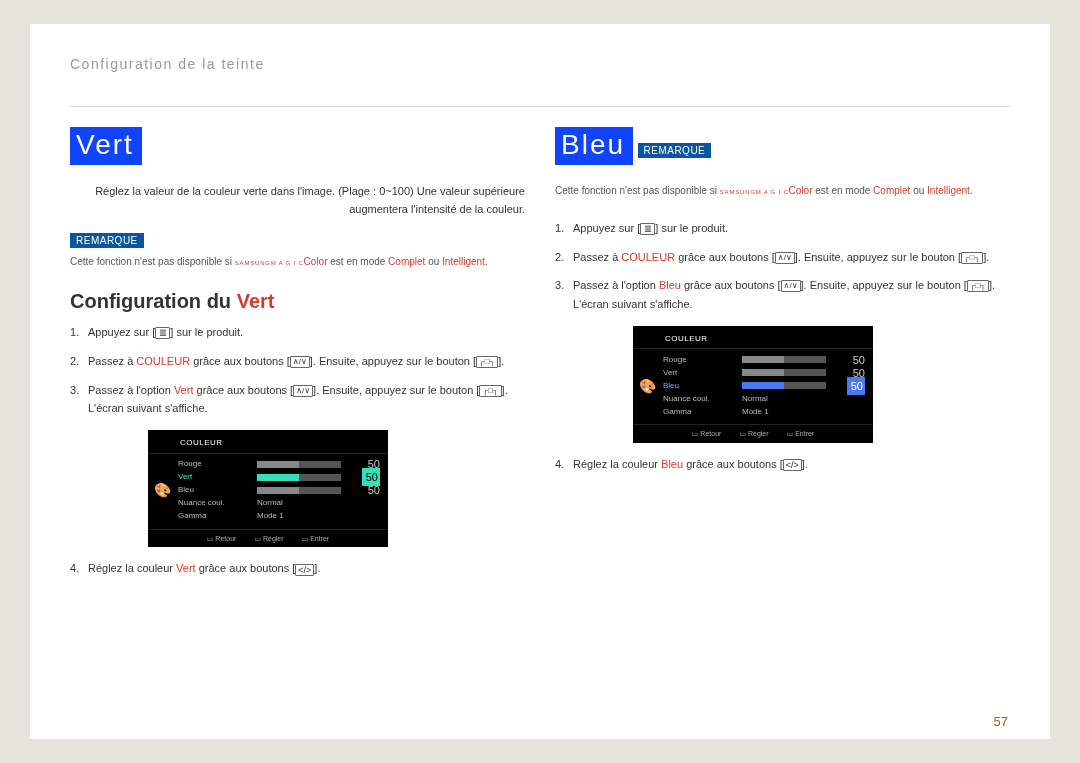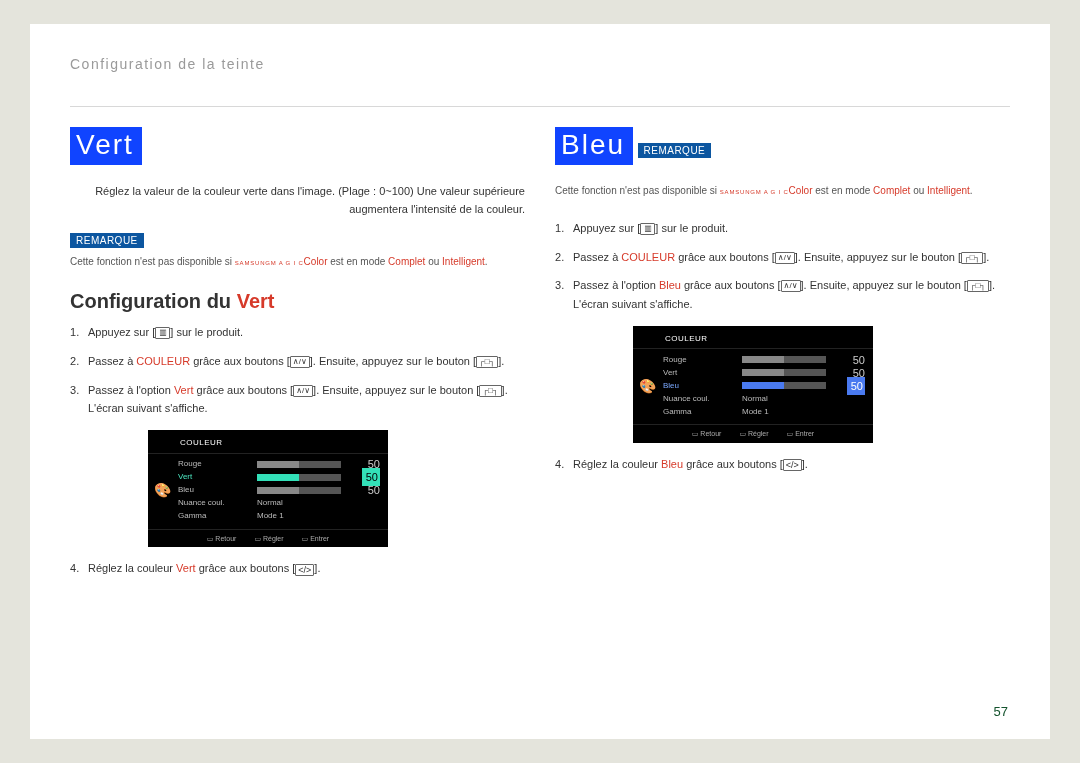--- a/index.html
+++ b/index.html
@@ -196,24 +196,24 @@
     padding: 3px 0;
     font-size: 7px;
     color: #aaa;
   }
   .osd-footer span::before {
     content: "▭ ";
     font-size: 7px;
   }
   .page-num {
     position: absolute;
-    bottom: 20px;
+    bottom: 10px;
     right: 42px;
     font-size: 13px;
-    color: #14532d;
+    color: #a16207;
   }
 </style>
 </head>
 <body>
 
 <div class="page">
   <div class="breadcrumb">Configuration de la teinte</div>
   <hr class="rule">
 
   <div class="columns">

